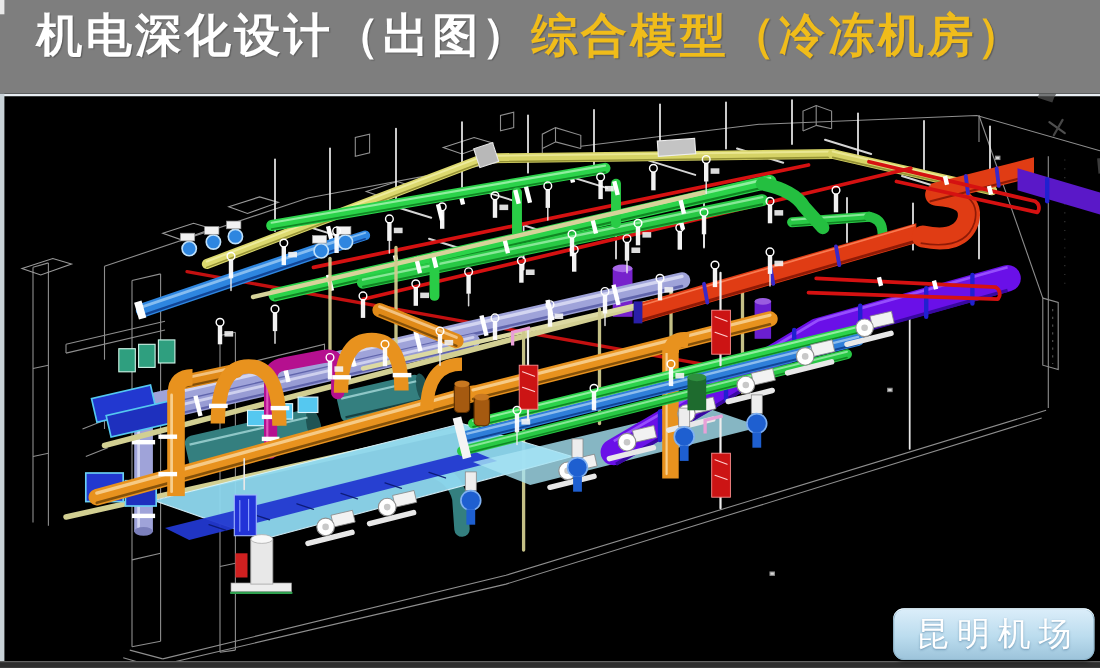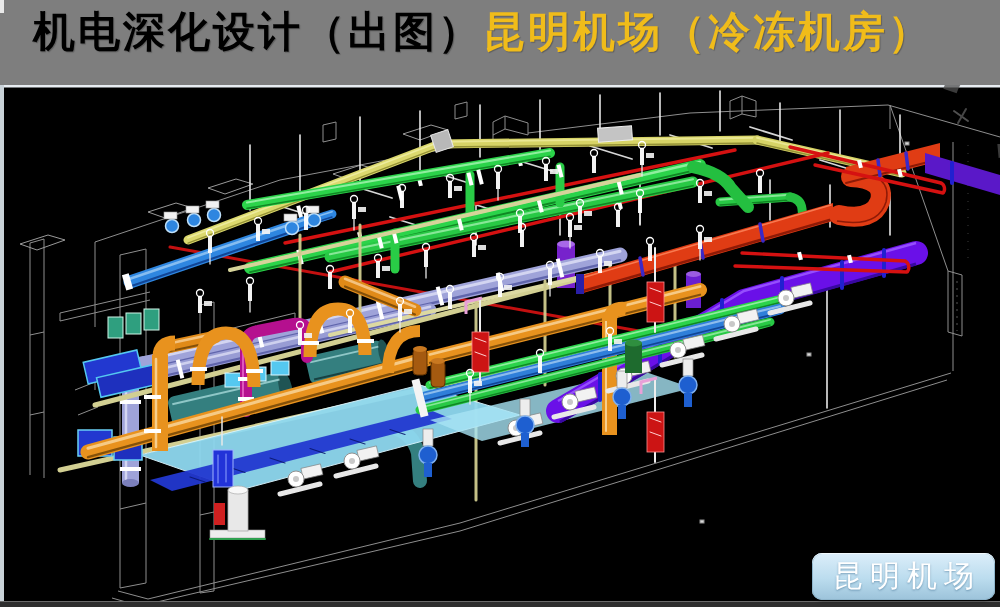--- a/index.html
+++ b/index.html
@@ -1,40 +1,40 @@
 <!DOCTYPE html>
 <html><head>
 <meta charset="utf-8">
 <style>
   html,body{margin:0;padding:0;background:#222;}
   .slide{position:relative;width:1000px;height:607px;background:#7E7E7E;overflow:hidden;
          font-family:"Liberation Serif","DejaVu Serif",serif;}
   .header{position:absolute;top:0;left:0;width:1000px;height:85px;}
   .title{position:absolute;left:33px;top:4px;font-size:42px;font-weight:bold;
          letter-spacing:3px;white-space:nowrap;text-shadow:1px 1px 1px rgba(0,0,0,.25);}
-  .title .t-primary{color:#000000;}
+  .title .t-primary{color:#ffffff;}
   .title .t-secondary{color:#F0BC1A;}
   .corner-notch{position:absolute;left:0;top:0;width:4px;height:13px;background:#E9E9E9;}
   .viewport{position:absolute;left:0;top:85px;width:1000px;height:517px;background:#000;}
   .viewport svg{display:block;}
   .footer-strip{position:absolute;left:0;top:601px;width:1000px;height:6px;background:#2E2E2E;border-top:1px solid #6A6A6A;}
   .badge{position:absolute;left:812px;top:553px;width:183px;height:47px;border-radius:10px;
          background:linear-gradient(#DCEEFA,#BBDCEE 55%,#9CC3DA);
          box-shadow:inset 0 1px 0 #F2FAFE,inset 0 0 0 1px #8FB6CC,0 1px 3px rgba(0,0,0,.55);
          display:flex;align-items:center;justify-content:center;}
   .badge span{color:#FFFFFF;font-size:30px;letter-spacing:7px;padding-left:7px;
               text-shadow:0 1px 2px rgba(30,80,120,.45);}
 </style>
 </head>
 <body>
 
 <div class="slide">
 
   <div class="header">
-    <div class="title"><span class="t-primary">机电深化设计（出图）</span><span class="t-secondary">昆明机场（冷冻机房）</span></div>
+    <div class="title"><span class="t-primary">机电深化设计（出图）</span><span class="t-secondary">综合模型（冷冻机房）</span></div>
     <div class="corner-notch"></div>
   </div>
 
   <div class="viewport">
     <svg id="model" width="1000" height="517" viewBox="0 0 1000 517" xmlns="http://www.w3.org/2000/svg">
       <rect x="0" y="0" width="1000" height="517" fill="#000"></rect>
 
       <rect x="0" y="0" width="1000" height="2.5" fill="#E8EDF2"></rect>
       <rect x="0" y="0" width="4" height="517" fill="#C9D2D8"></rect>
       <g id="g-watermark" opacity="0.75">

